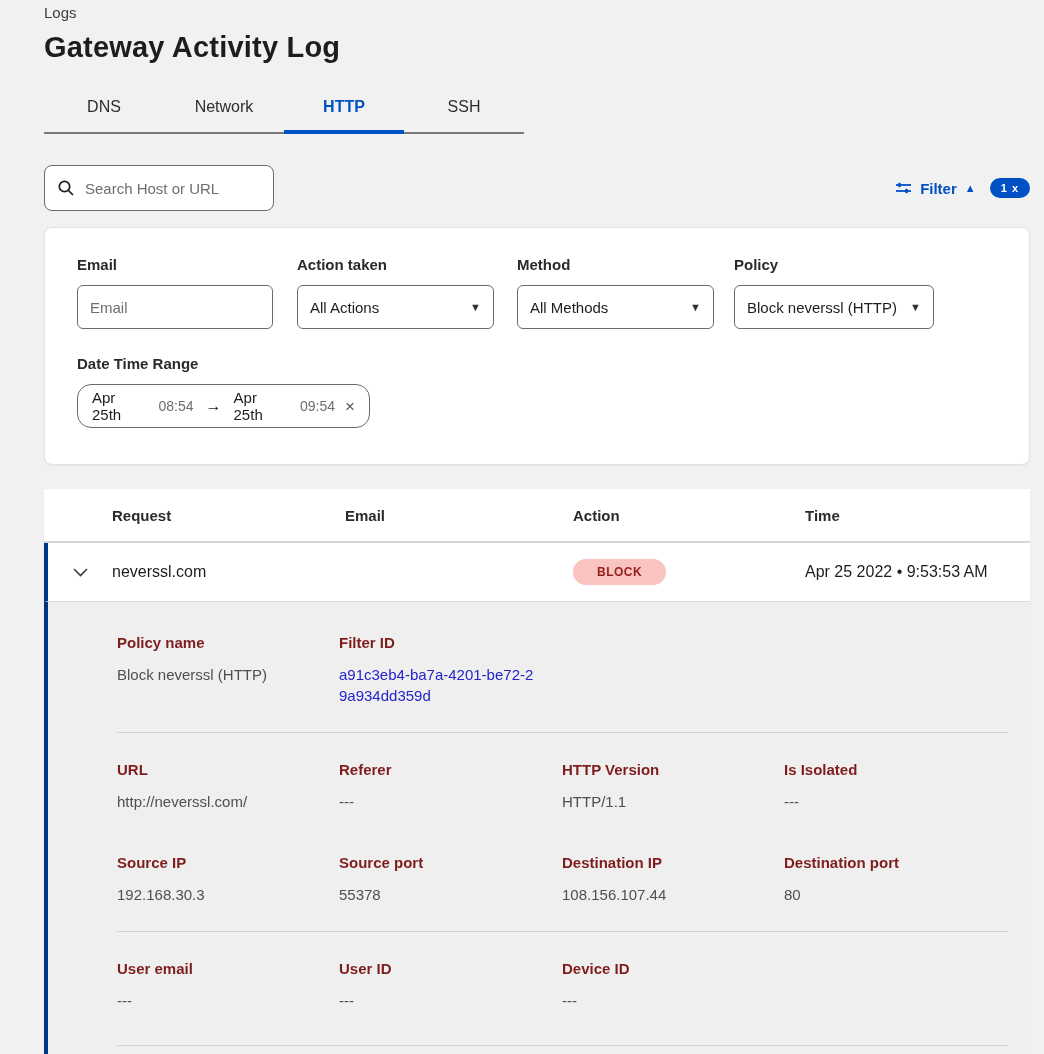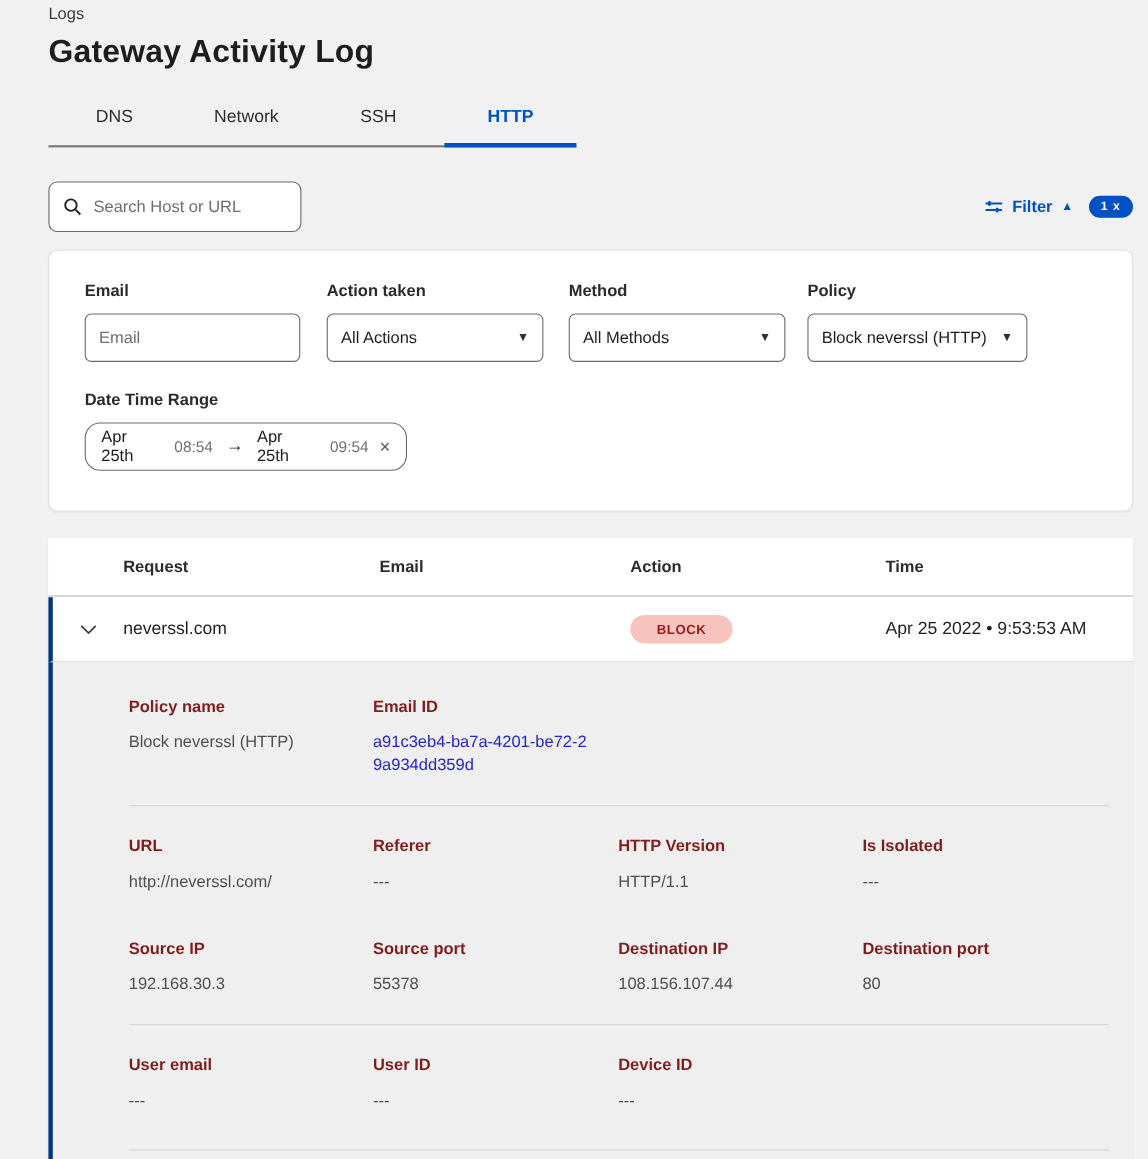--- a/index.html
+++ b/index.html
@@ -114,22 +114,22 @@
 <body>
 
 <div class="page">
 
   <div class="breadcrumb">Logs</div>
   <h1 class="title">Gateway Activity Log</h1>
 
   <div class="tabs">
     <div class="tab">DNS</div>
     <div class="tab">Network</div>
+    <div class="tab active">HTTP</div>
     <div class="tab">SSH</div>
-    <div class="tab active">HTTP</div>
   </div>
 
   <div class="toolbar">
     <div class="searchbox">
       <span style="display:flex;">
         <svg width="18" height="18" viewBox="0 0 18 18" fill="none" stroke="#1f1f1f" stroke-width="1.7">
           <circle cx="7.5" cy="7.5" r="5.2"></circle>
           <line x1="11.6" y1="11.6" x2="16" y2="16"></line>
         </svg>
       </span>
@@ -219,21 +219,21 @@
     </div>
 
     <div class="expanded">
 
       <div class="dgrid">
         <div class="dfield">
           <div class="dlabel">Policy name</div>
           <div class="dvalue">Block neverssl (HTTP)</div>
         </div>
         <div class="dfield">
-          <div class="dlabel">Email ID</div>
+          <div class="dlabel">Filter ID</div>
           <div class="dvalue link">a91c3eb4-ba7a-4201-be72-29a934dd359d</div>
         </div>
       </div>
 
       <div class="divider"></div>
 
       <div class="dgrid sec">
         <div class="dfield">
           <div class="dlabel">URL</div>
           <div class="dvalue">http://neverssl.com/</div>

